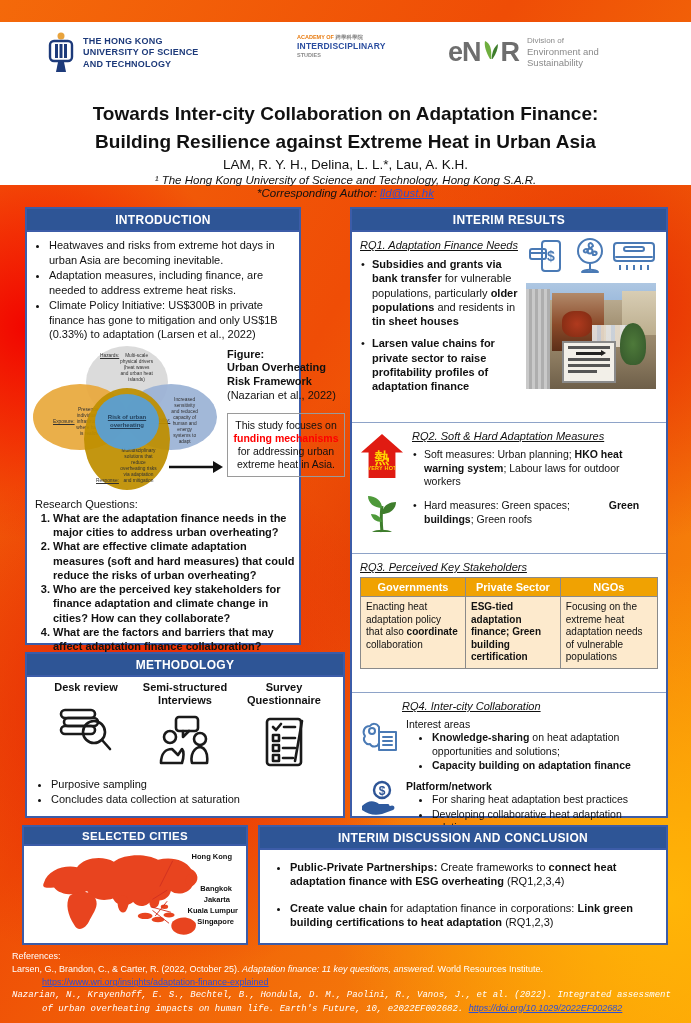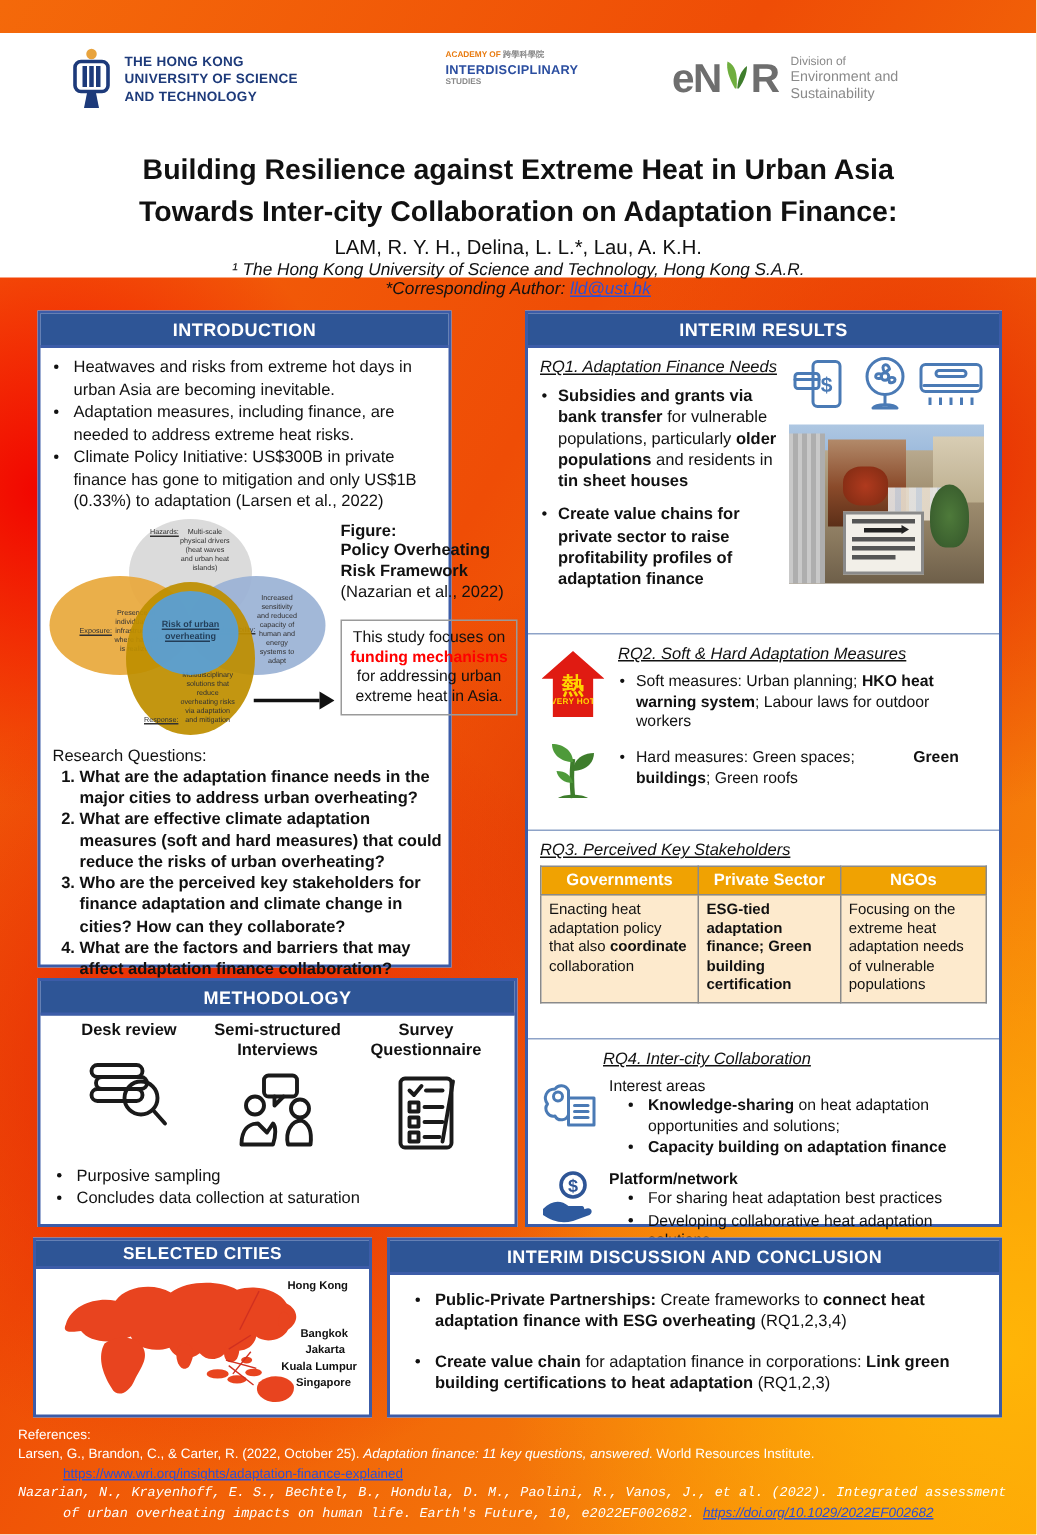--- a/index.html
+++ b/index.html
@@ -162,22 +162,22 @@
           <span>R</span>
       </div>
       <div class="envr-text">
         <div class="small">Division of</div>
         <div>Environment and</div>
         <div>Sustainability</div>
       </div>
     </div>
 
     <div class="title">
+      <div class="t1">Towards Inter-city Collaboration on Adaptation Finance:</div>
       <div class="t1">Building Resilience against Extreme Heat in Urban Asia</div>
-      <div class="t1">Towards Inter-city Collaboration on Adaptation Finance:</div>
       <div class="auth">LAM, R. Y. H., Delina, L. L.*, Lau, A. K.H.</div>
       <div class="affil">¹ The Hong Kong University of Science and Technology, Hong Kong S.A.R.</div>
       <div class="corr"><span>*Corresponding Author: </span><a class="lnk">lld@ust.hk</a></div>
     </div>
   </div>
 
   <div class="panel" id="intro">
     <div class="panel-h">INTRODUCTION</div>
     <ul class="bul">
       <li>Heatwaves and risks from extreme hot days in urban Asia are becoming inevitable.</li>
@@ -206,21 +206,21 @@
         <div class="vell v-cen">
             <span style="font-weight: bold; text-decoration: underline;">Risk of urban overheating</span>
           </div>
       </div>
       <svg class="fig-arrow" width="54" height="14" viewBox="0 0 54 14">
         <line x1="0" y1="7" x2="44" y2="7" stroke="#111" stroke-width="2.4"></line>
         <path d="M44 1 L54 7 L44 13 Z" fill="#111"></path>
       </svg>
       <div class="fig-right">
         <div class="fig-cap"><span style="font-weight: bold;">Figure:
-Policy Overheating
+Urban Overheating
 Risk Framework
 </span><span>(Nazarian et al., 2022)</span></div>
         <div class="focus-box"><span>This study focuses on </span><span style="font-weight: bold; color: rgb(255, 0, 0);">funding mechanisms</span><span> for addressing urban extreme heat in Asia.</span></div>
       </div>
     </div>
 
     <div class="rq-label">Research Questions:</div>
     <ol class="rq-list">
       <li>What are the adaptation finance needs in the major cities to address urban overheating?</li>
       <li>What are effective climate adaptation measures (soft and hard measures) that could reduce the risks of urban overheating?</li>
@@ -283,21 +283,21 @@
 
   <div class="panel" id="results">
     <div class="panel-h">INTERIM RESULTS</div>
 
     <div class="rsec" style="height:178px;">
       <div class="rq1-flex">
         <div class="rq1-left">
           <div class="rq-h">RQ1. Adaptation Finance Needs</div>
           <ul class="rb">
             <li><span style="font-weight: bold;">Subsidies and grants via bank transfer</span><span> for vulnerable populations, particularly </span><span style="font-weight: bold;">older populations</span><span> and residents in </span><span style="font-weight: bold;">tin sheet houses</span></li>
-            <li><span style="font-weight: bold;">Create value chains for private sector to raise profitability profiles of adaptation finance</span></li>
+            <li><span style="font-weight: bold;">Larsen value chains for private sector to raise profitability profiles of adaptation finance</span></li>
           </ul>
         </div>
         <div class="rq1-right">
           <div class="icon-row">
             <svg width="40" height="34" viewBox="0 0 40 34">
               <rect class="st" x="2" y="10" width="16" height="10" rx="2"></rect>
               <line class="st" x1="2" y1="14" x2="18" y2="14"></line>
               <rect class="st" x="14" y="2" width="18" height="30" rx="3"></rect>
               <text x="23" y="22" font-size="14" fill="#4a7ab5" font-weight="bold" text-anchor="middle">$</text>
             </svg>

